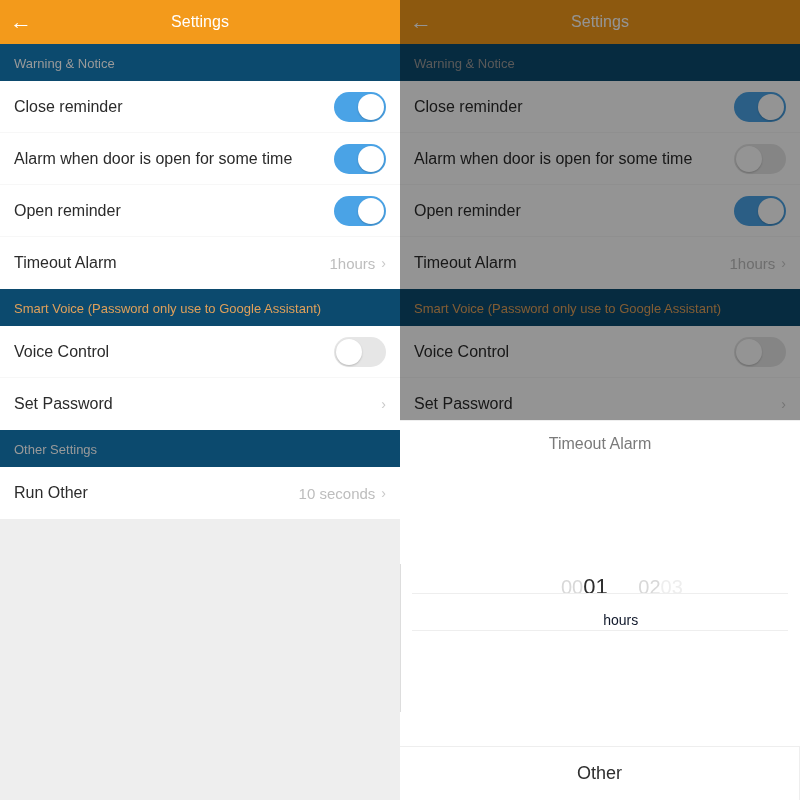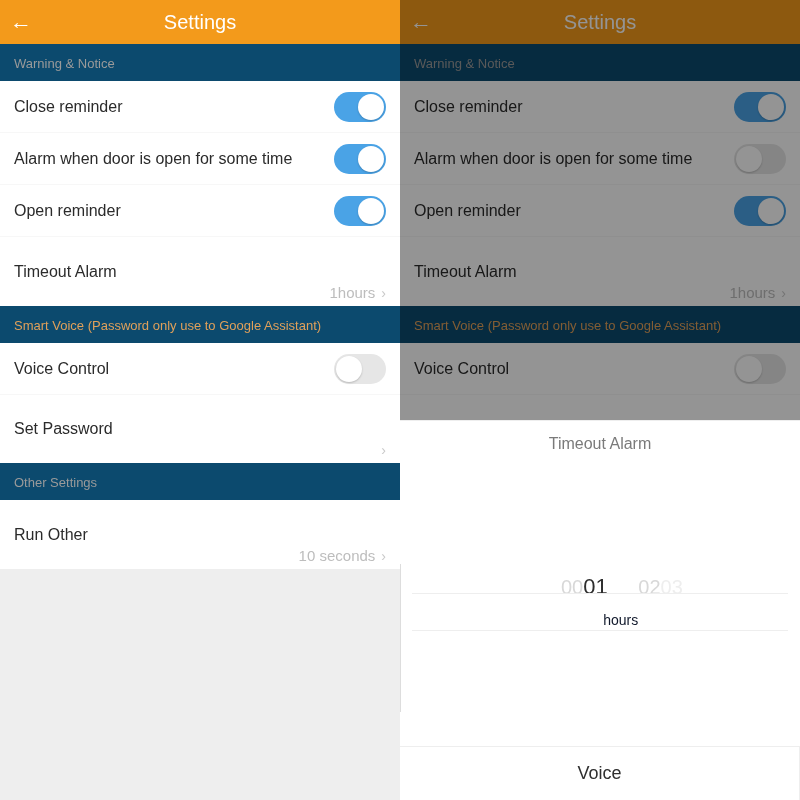--- a/index.html
+++ b/index.html
@@ -1,27 +1,27 @@
 <!DOCTYPE html>
 <html><head>
 <meta charset="utf-8">
 <style>
   * { box-sizing: border-box; margin: 0; padding: 0; font-family: -apple-system, Helvetica, Arial, sans-serif; }
   body { width: 800px; height: 800px; overflow: hidden; background:#fff; }
   .wrap { display:flex; width:800px; height:800px; }
   .phone { width:400px; height:800px; position:relative; background:#eee; overflow:hidden; }
   .header { height:44px; background:#f39a1b; color:#fff; display:flex; align-items:center; justify-content:center; position:relative; }
   .header .back { position:absolute; left:10px; top:0; height:44px; display:flex; align-items:center; color:#fff; font-size:22px; }
-  .header .title { font-size:20px; font-weight:400; }
+  .header .title { font-size:16px; font-weight:400; }
   .section-h { background:#0c4a6e; color:#9a9a9a; font-size:13px; padding:12px 14px 10px; }
   .list { background:#fff; }
   .row { display:flex; align-items:center; justify-content:space-between; padding:5px 14px; min-height:52px; border-bottom:1px solid rgba(0,0,0,0.03); }
   .row.noborder { border-bottom:none; }
   .row-label { color:#2b2b2b; font-size:16px; }
-  .row-value { color:#bdbdbd; font-size:15px; display:flex; align-items:center; gap:6px;margin-top:42px; }
+  .row-value { color:#bdbdbd; font-size:15px; display:flex; align-items:center; gap:6px; }
   .chev { color:#c9c9c9; font-size:14px; }
   .toggle { width:52px; height:30px; border-radius:30px; position:relative; }
   .toggle.on { background:#4aa3e6; }
   .toggle.off { background:#e6e6e6; }
   .knob { width:26px; height:26px; background:#fff; border-radius:50%; position:absolute; top:2px; box-shadow:0 1px 2px rgba(0,0,0,.2); }
   .toggle.on .knob { right:2px; }
   .toggle.off .knob { left:2px; }
   .filler { background:#eeeeee; flex:1; }
 
   
@@ -176,20 +176,20 @@
         <div class="wheels">
           <div class="sel-line"></div>
           <div class="wheel">
             <div class="opt">00</div>
             <div class="sel"><span>01</span><span class="unit">hours</span></div>
             <div class="opt">02</div>
             <div class="opt fade">03</div>
           </div>
         </div>
         <div class="sheet-actions">
-          <div class="btn">Voice</div>
+          <div class="btn">Other</div>
           <div class="divider"></div>
         </div>
       </div>
     </div>
   </div>
 
 </div>
 
 </body></html>

